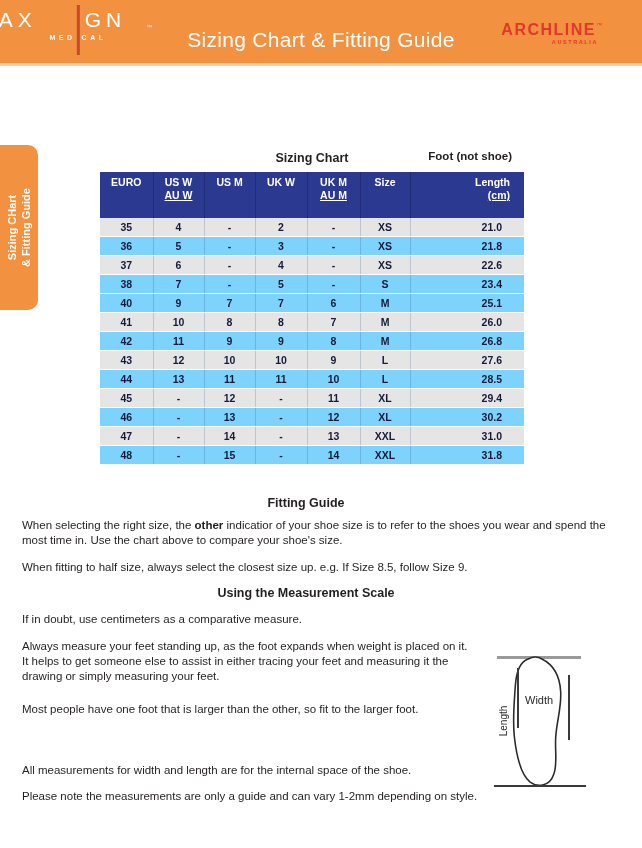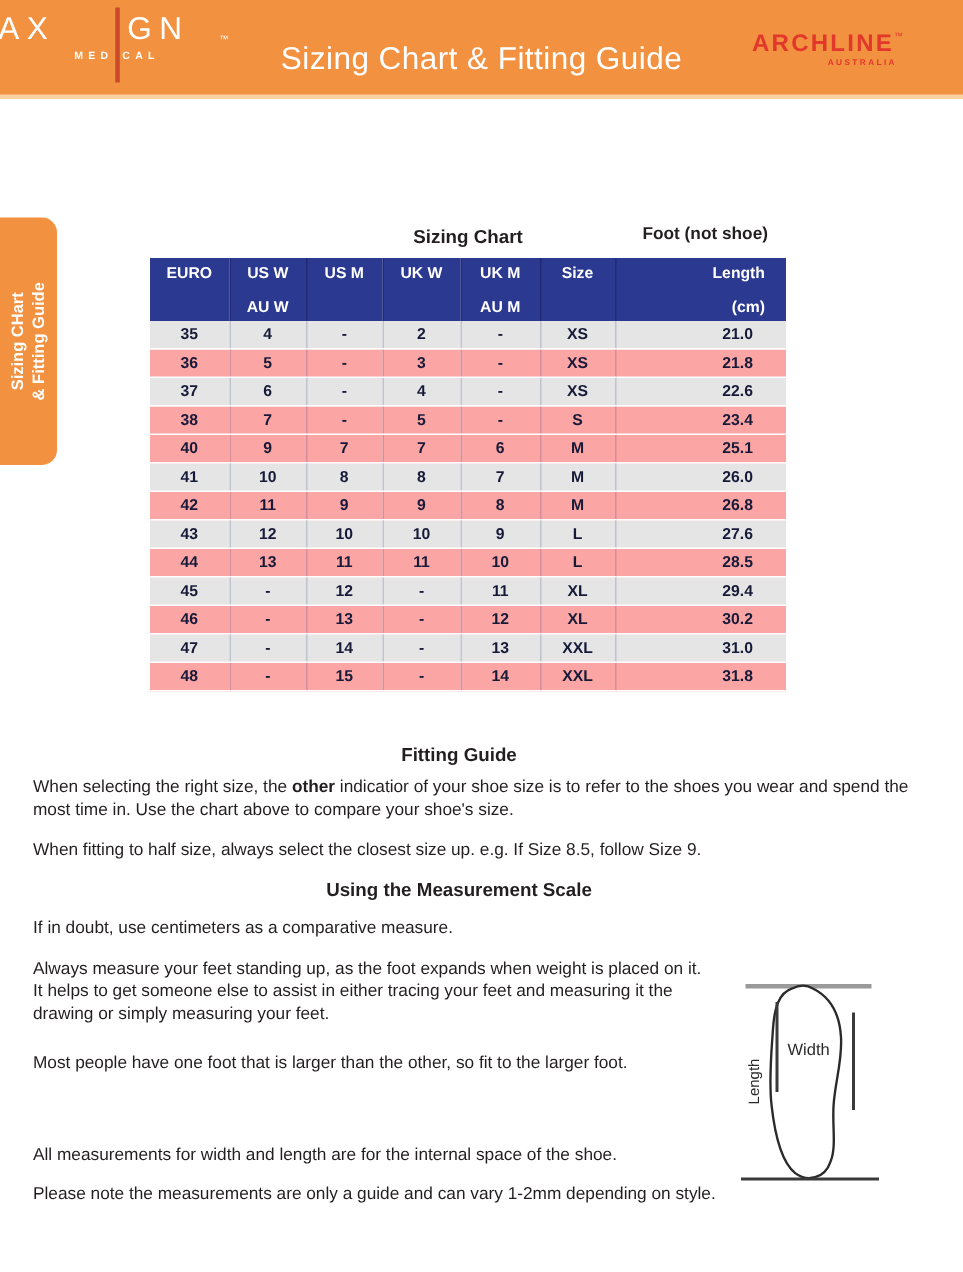--- a/index.html
+++ b/index.html
@@ -35,30 +35,30 @@
                   color:#fff;font-size:11px;font-weight:bold;line-height:14px;}
 
   
   .chart-title{position:absolute;left:100px;width:424px;top:151px;text-align:center;
                font-size:12.5px;font-weight:bold;color:#231f20;}
   .foot-note{position:absolute;right:130px;top:150px;font-size:11.5px;font-weight:bold;
              color:#231f20;}
   table.sizing{position:absolute;left:100px;top:172px;width:424px;border-collapse:collapse;
                table-layout:fixed;}
   table.sizing th{background:#2B3990;color:#ffffff;font-size:10.5px;font-weight:bold;
-                  vertical-align:top;padding:4px 0 3px 0;text-align:center;
+                  vertical-align:top;padding:4px 0 17px 0;text-align:center;
                   border-right:1px solid rgba(15,20,70,0.35);}
   table.sizing th:last-child{border-right:none;text-align:right;padding-right:14px;}
-  table.sizing th .l2{font-weight:bold;margin-top:11px;}
+  table.sizing th .l2{font-weight:bold;margin-top:1px;text-decoration:underline;}
   table.sizing td{height:18px;font-size:10.5px;font-weight:bold;color:#161a38;
                   text-align:center;border-bottom:1px solid #ffffff;
                   border-right:1px solid rgba(20,40,110,0.18);padding:0;}
   table.sizing td:last-child{border-right:none;text-align:right;padding-right:22px;}
   tr.teal td{background:#e5e5e5;}
-  tr.light td{background:#fca5a5;}
+  tr.light td{background:#7dd3fc;}
 
   
   .sec-title{position:absolute;left:0;right:30px;text-align:center;font-size:12.5px;
              font-weight:bold;color:#231f20;}
   .para{position:absolute;left:22px;font-size:11.5px;line-height:15px;color:#231f20;}
   .para b{font-weight:bold;}
 
   
   .diagram{position:absolute;left:492px;top:648px;width:120px;height:150px;}
   .diag-topline{position:absolute;left:5px;top:8px;width:84px;height:2.5px;background:#9a9a9a;}

